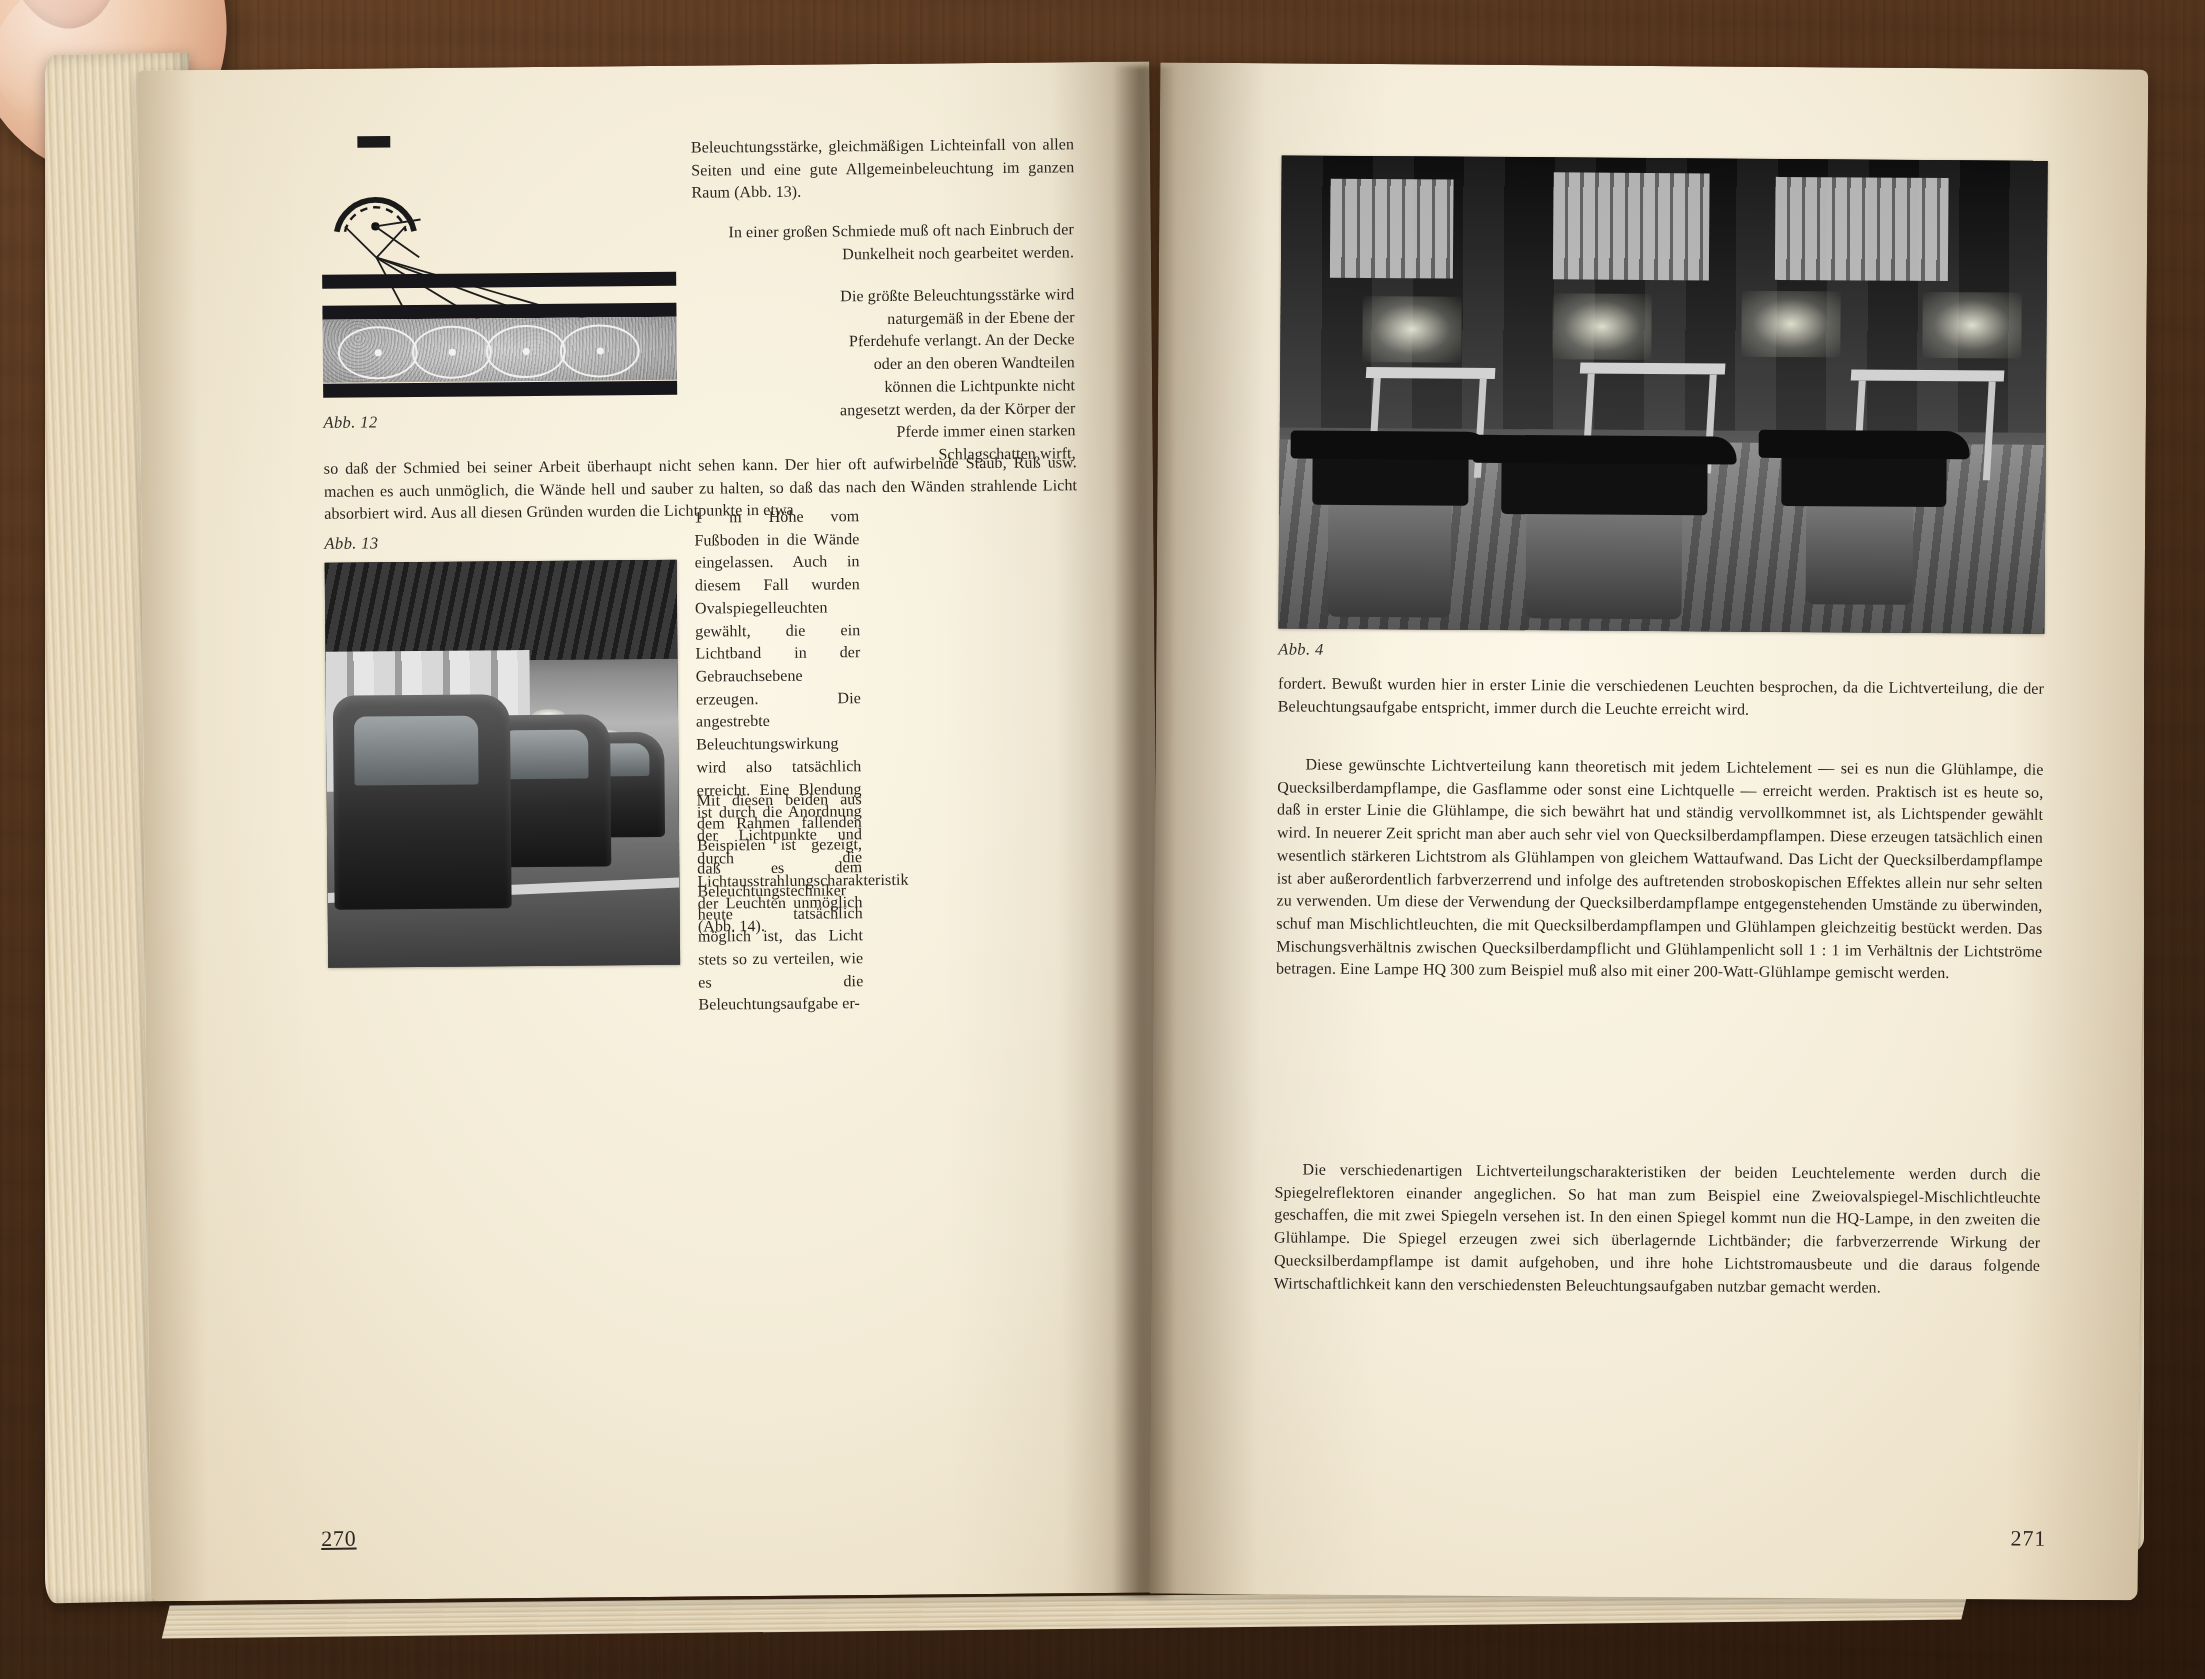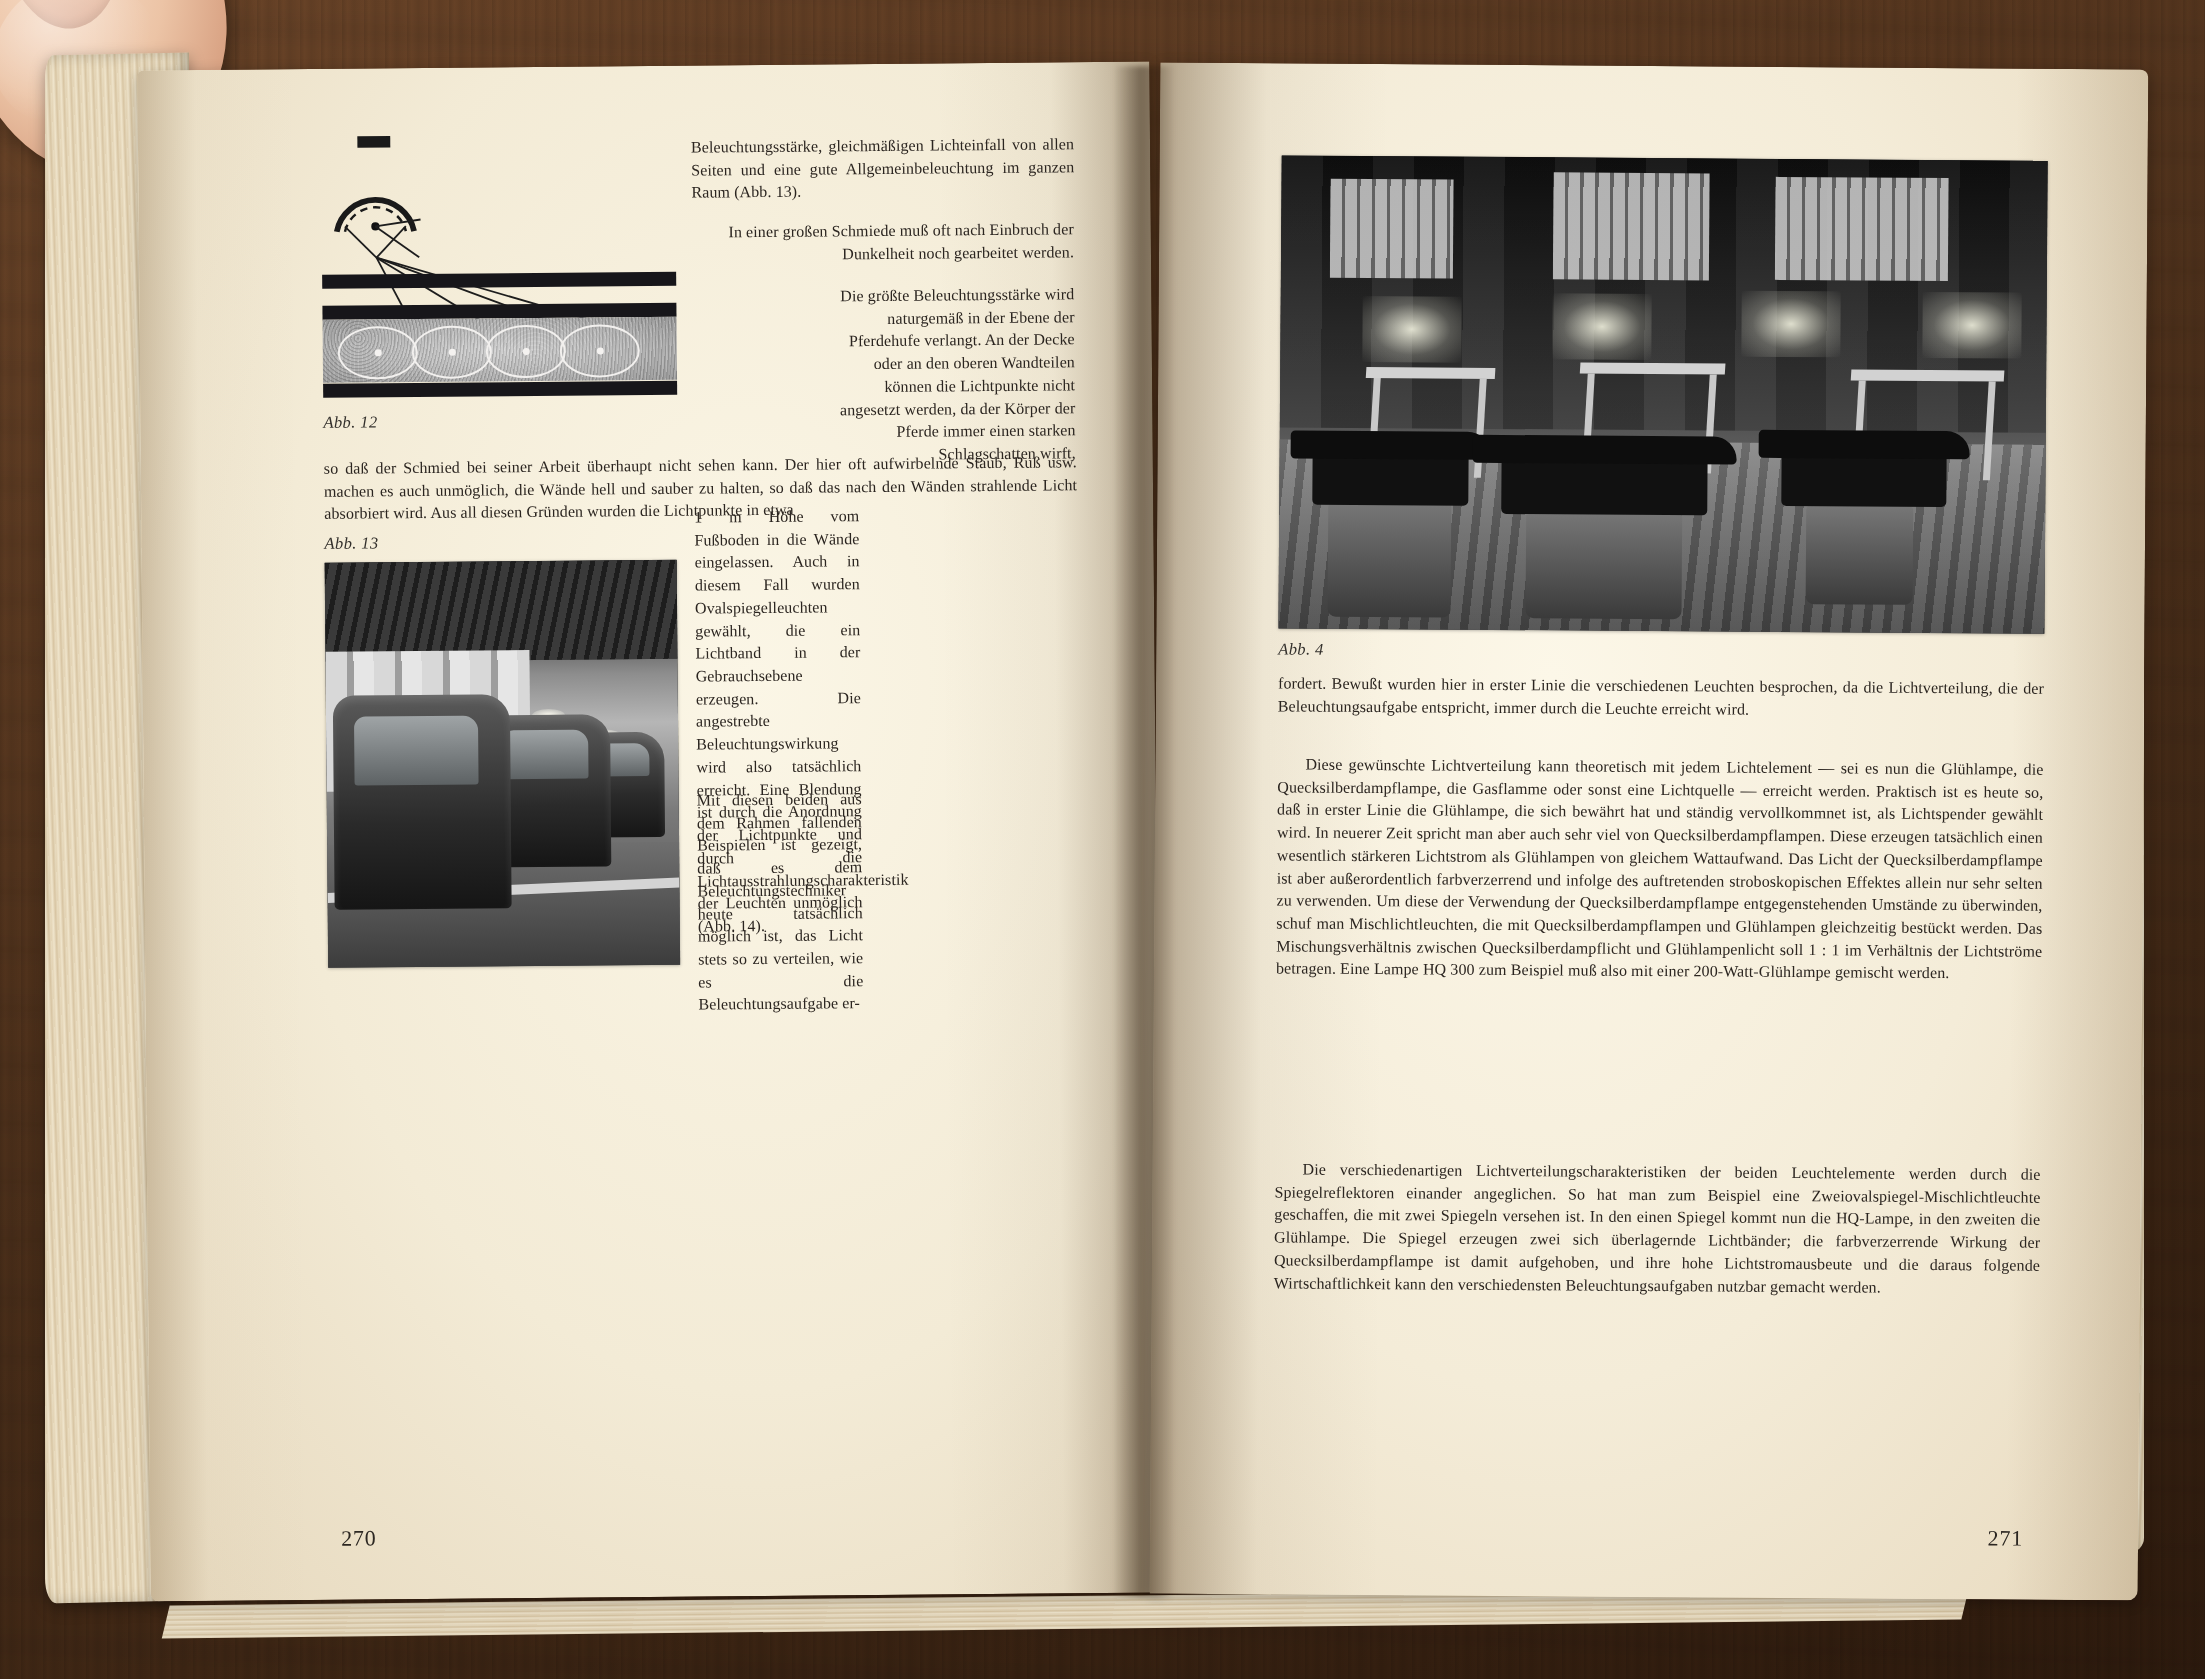--- a/index.html
+++ b/index.html
@@ -436,21 +436,21 @@
             </div>
           <div class="car c1">
               <div class="wind"></div>
             </div>
         </div>
 
         <div class="col" style="left:553px; top:441px; width:165px;">1 m Höhe vom Fußboden in die Wände eingelassen. Auch in diesem Fall wurden Ovalspiegelleuchten gewählt, die ein Lichtband in der Gebrauchsebene erzeugen. Die angestrebte Beleuchtungswirkung wird also tatsächlich erreicht. Eine Blendung ist durch die Anordnung der Lichtpunkte und durch die Lichtausstrahlungscharakteristik der Leuchten unmöglich (Abb. 14).</div>
 
         <div class="col" style="left:553px; top:724px; width:165px;">Mit diesen beiden aus dem Rahmen fallenden Beispielen ist gezeigt, daß es dem Beleuchtungstechniker heute tatsächlich möglich ist, das Licht stets so zu verteilen, wie es die Beleuchtungsaufgabe er-</div>
 
-        <div class="folio" style="left:191px; bottom:48px;">270</div>
+        <div class="folio" style="left:171px; bottom:48px;text-decoration:underline;">270</div>
       </div>
 
       <div class="page-right">
 
         <div class="photo" style="left:122px; top:92px; width:766px; height:473px;">
           <div class="p14-bg"></div>
           <div class="p14-wall"></div>
           <div class="p14-window" style="left:49px; top:23px; width:123px; height:99px;"></div>
           <div class="p14-window" style="left:272px; top:15px; width:156px; height:107px;"></div>
           <div class="p14-window" style="left:494px; top:18px; width:173px; height:103px;"></div>
@@ -487,20 +487,20 @@
         </div>
 
         <div class="fig-label" style="left:122px; top:576px;">Abb. 4</div>
 
         <div class="col" style="left:122px; top:609px; width:766px;">fordert. Bewußt wurden hier in erster Linie die verschiedenen Leuchten besprochen, da die Lichtverteilung, die der Beleuchtungsaufgabe entspricht, immer durch die Leuchte erreicht wird.</div>
 
         <div class="col indent" style="left:122px; top:690px; width:766px;">Diese gewünschte Lichtverteilung kann theoretisch mit jedem Lichtelement — sei es nun die Glühlampe, die Quecksilberdampflampe, die Gasflamme oder sonst eine Lichtquelle — erreicht werden. Praktisch ist es heute so, daß in erster Linie die Glühlampe, die sich bewährt hat und ständig vervollkommnet ist, als Lichtspender gewählt wird. In neuerer Zeit spricht man aber auch sehr viel von Quecksilberdampflampen. Diese erzeugen tatsächlich einen wesentlich stärkeren Lichtstrom als Glühlampen von gleichem Wattaufwand. Das Licht der Quecksilberdampflampe ist aber außerordentlich farbverzerrend und infolge des auftretenden stroboskopischen Effektes allein nur sehr selten zu verwenden. Um diese der Verwendung der Quecksilberdampflampe entgegenstehenden Umstände zu überwinden, schuf man Mischlichtleuchten, die mit Quecksilberdampflampen und Glühlampen gleichzeitig bestückt werden. Das Mischungsverhältnis zwischen Quecksilberdampflicht und Glühlampenlicht soll 1 : 1 im Verhältnis der Lichtströme betragen. Eine Lampe HQ 300 zum Beispiel muß also mit einer 200-Watt-Glühlampe gemischt werden.</div>
 
         <div class="col indent" style="left:122px; top:1095px; width:766px;">Die verschiedenartigen Lichtverteilungscharakteristiken der beiden Leuchtelemente werden durch die Spiegelreflektoren einander angeglichen. So hat man zum Beispiel eine Zweiovalspiegel-Mischlichtleuchte geschaffen, die mit zwei Spiegeln versehen ist. In den einen Spiegel kommt nun die HQ-Lampe, in den zweiten die Glühlampe. Die Spiegel erzeugen zwei sich überlagernde Lichtbänder; die farbverzerrende Wirkung der Quecksilberdampflampe ist damit aufgehoben, und ihre hohe Lichtstromausbeute und die daraus folgende Wirtschaftlichkeit kann den verschiedensten Beleuchtungsaufgaben nutzbar gemacht werden.</div>
 
-        <div class="folio" style="right:115px; bottom:48px;margin-top:36px;">271</div>
+        <div class="folio" style="right:92px; bottom:48px;margin-top:36px;">271</div>
       </div>
 
       <div class="gutter-shadow"></div>
     </div>
   </div>
 </div>
 
 
 </body></html>

